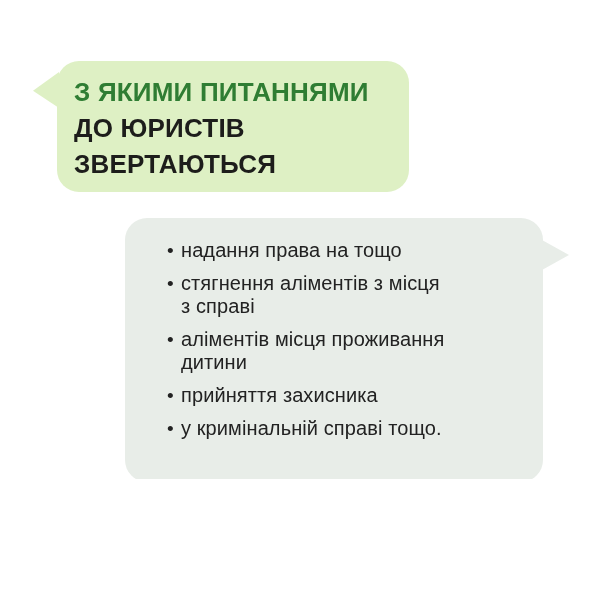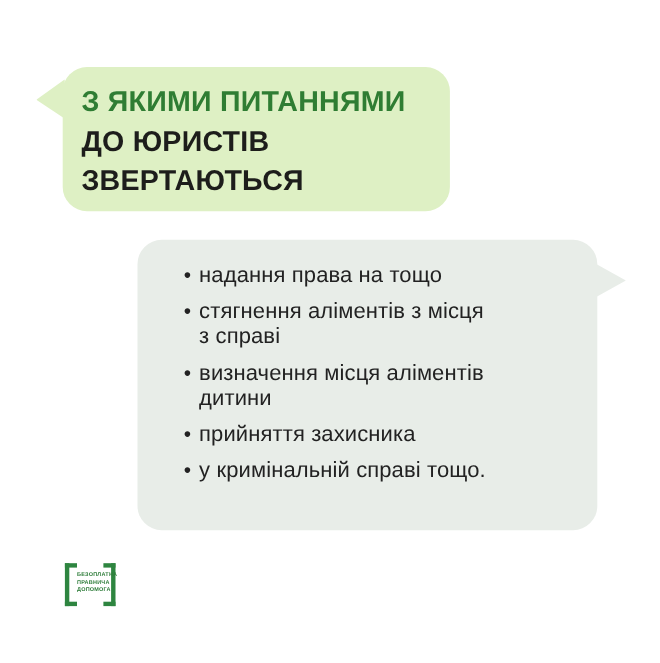--- a/index.html
+++ b/index.html
@@ -3,21 +3,21 @@
 <meta charset="utf-8">
 <style>
   html, body {
     margin: 0;
     padding: 0;
     background: #ffffff;
   }
   #canvas {
     position: relative;
     width: 600px;
-    height: 603px;
+    height: 479px;
     background: #ffffff;
     overflow: hidden;
     font-family: "Liberation Sans", "DejaVu Sans", sans-serif;
   }
 
   
   .bubble-green {
     position: absolute;
     left: 57px;
     top: 61px;
@@ -149,21 +149,21 @@
       <span class="dot">•</span>
       <div class="item-text">
         <span class="line">стягнення аліментів з місця</span>
         <span class="line">з справі</span>
       </div>
     </div>
 
     <div class="item">
       <span class="dot">•</span>
       <div class="item-text">
-        <span class="line">визначення місця аліментів</span>
+        <span class="line">аліментів місця проживання</span>
         <span class="line">дитини</span>
       </div>
     </div>
 
     <div class="item">
       <span class="dot">•</span>
       <div class="item-text">
         <span class="line">прийняття захисника</span>
       </div>
     </div>

